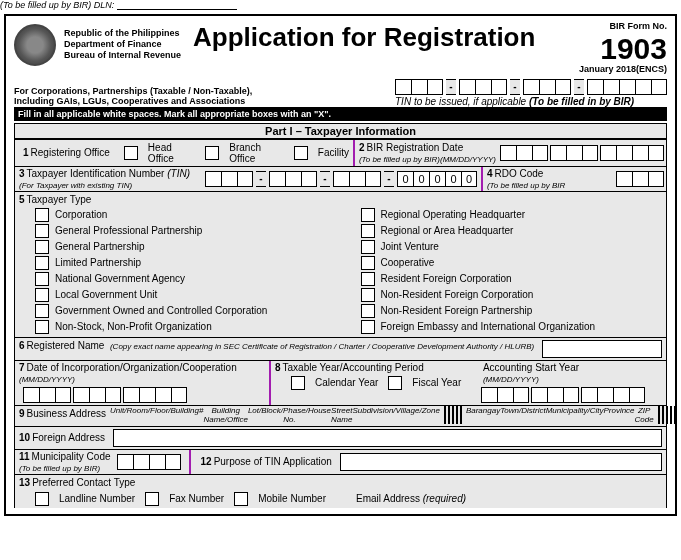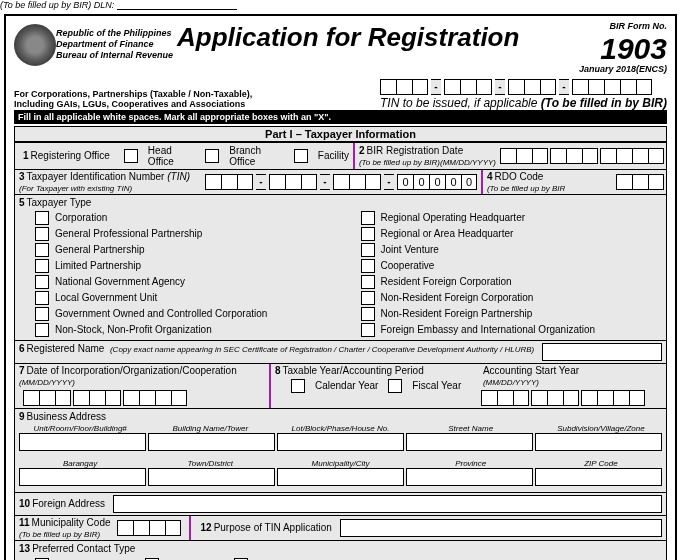--- a/index.html
+++ b/index.html
@@ -1,34 +1,34 @@
 <!DOCTYPE html>
 <html><head>
 <meta charset="utf-8">
 <style>
 * { box-sizing: border-box; margin: 0; padding: 0; }
 body { font-family: Arial, sans-serif; font-size: 10px; background: #fff; width: 681px; }
 .page { border: 2px solid #000; margin: 4px; padding: 6px 8px; background: #fff; }
 .dln-row { font-size: 9px; font-style: italic; margin-bottom: 2px; }
 .dln-line { display: inline-block; border-bottom: 1px solid #000; width: 120px; vertical-align: bottom; }
-.header { display: flex; align-items: flex-start; margin-bottom: 4px; font-style: italic; }
+.header { display: flex; align-items: flex-start; gap: 8px; margin-bottom: 4px; }
 .seal { width: 42px; height: 42px; border: 2px solid #444; border-radius: 50%; background: radial-gradient(circle,#888 30%,#555 60%,#333 100%); flex-shrink:0; margin-top:2px;}
 .agency { font-size: 9px; line-height: 1.2; margin-top:6px;}
 .agency b { font-weight: bold; }
 .title { font-size: 26px; font-weight: bold; flex: 1; text-align: left; margin-left: 4px; white-space: nowrap; }
 .formno { text-align: right; font-size: 9px; line-height:1.1;}
 .formno .big { font-size: 30px; font-weight: bold; display:block; }
 .subhead { display:flex; justify-content:space-between; align-items:flex-end; margin-top:4px; }
 .subleft { font-size:9px; font-weight:bold; line-height:1.1;}
 .tin-boxes { display:flex; gap:3px; align-items:center;}
 .box-group { display:flex; }
 .cell { width:16px; height:16px; border:1px solid #000; border-right:none; background:#fff; display:inline-flex; align-items:center; justify-content:center; font-size:11px;}
 .cell:last-child { border-right:1px solid #000;}
 .dash { width:10px; height:16px; background:#e8e8e8; display:inline-flex; align-items:center; justify-content:center; font-weight:bold; border-top:1px solid #000; border-bottom:1px solid #000;}
-.tin-note { font-size:12px; font-style:italic; text-align:center; margin-top:1px;}
+.tin-note { font-size:10px; font-style:italic; text-align:left; margin-top:1px;}
 .tin-note b { font-style:italic; font-weight:bold;}
 .blackbar { background:#000; color:#fff; font-size:9px; padding:2px 4px; font-weight:bold; margin-top:0;}
 .section-title { background:#e8e8e8; border:1px solid #000; text-align:center; font-weight:bold; font-size:11px; padding:1px; margin-top:2px;}
 .row { border:1px solid #000; border-top:none; display:flex; align-items:stretch; background:#e8e8e8; }
 .row.first { border-top:1px solid #000; }
 .field-label { font-size:10px; padding:2px 4px; white-space:nowrap;}
 .num { font-weight:bold; margin-right:2px;}
 .chk { width:14px; height:14px; border:1px solid #000; background:#fff; display:inline-block; vertical-align:middle; flex-shrink:0;}
 .chk-row { display:flex; align-items:center; gap:6px; padding:1px 4px 1px 20px;}
 .col { flex:1; }
@@ -303,25 +303,25 @@
               <span class="cell"></span>
               <span class="cell"></span>
               <span class="cell"></span>
               <span class="cell"></span>
           </div>
         </div>
       </div>
     </div>
   </div>
 
-  <div class="row" style="flex-direction:column;">
+  <div class="row" style="">
     <div class="field-label"><span class="num">9</span><span>Business Address</span></div>
     <div class="addr-labels" id="f9-r1-labels">
         <span>Unit/Room/Floor/Building#</span>
-        <span>Building Name/Tower</span>
+        <span>Building Name/Office</span>
         <span>Lot/Block/Phase/House No.</span>
         <span>Street  Name</span>
         <span>Subdivision/Village/Zone</span>
       </div>
     <div class="addr-inputs" id="f9-r1-inputs">
         <div class="wide-input"></div>
         <div class="wide-input"></div>
         <div class="wide-input"></div>
         <div class="wide-input"></div>
         <div class="wide-input"></div>

